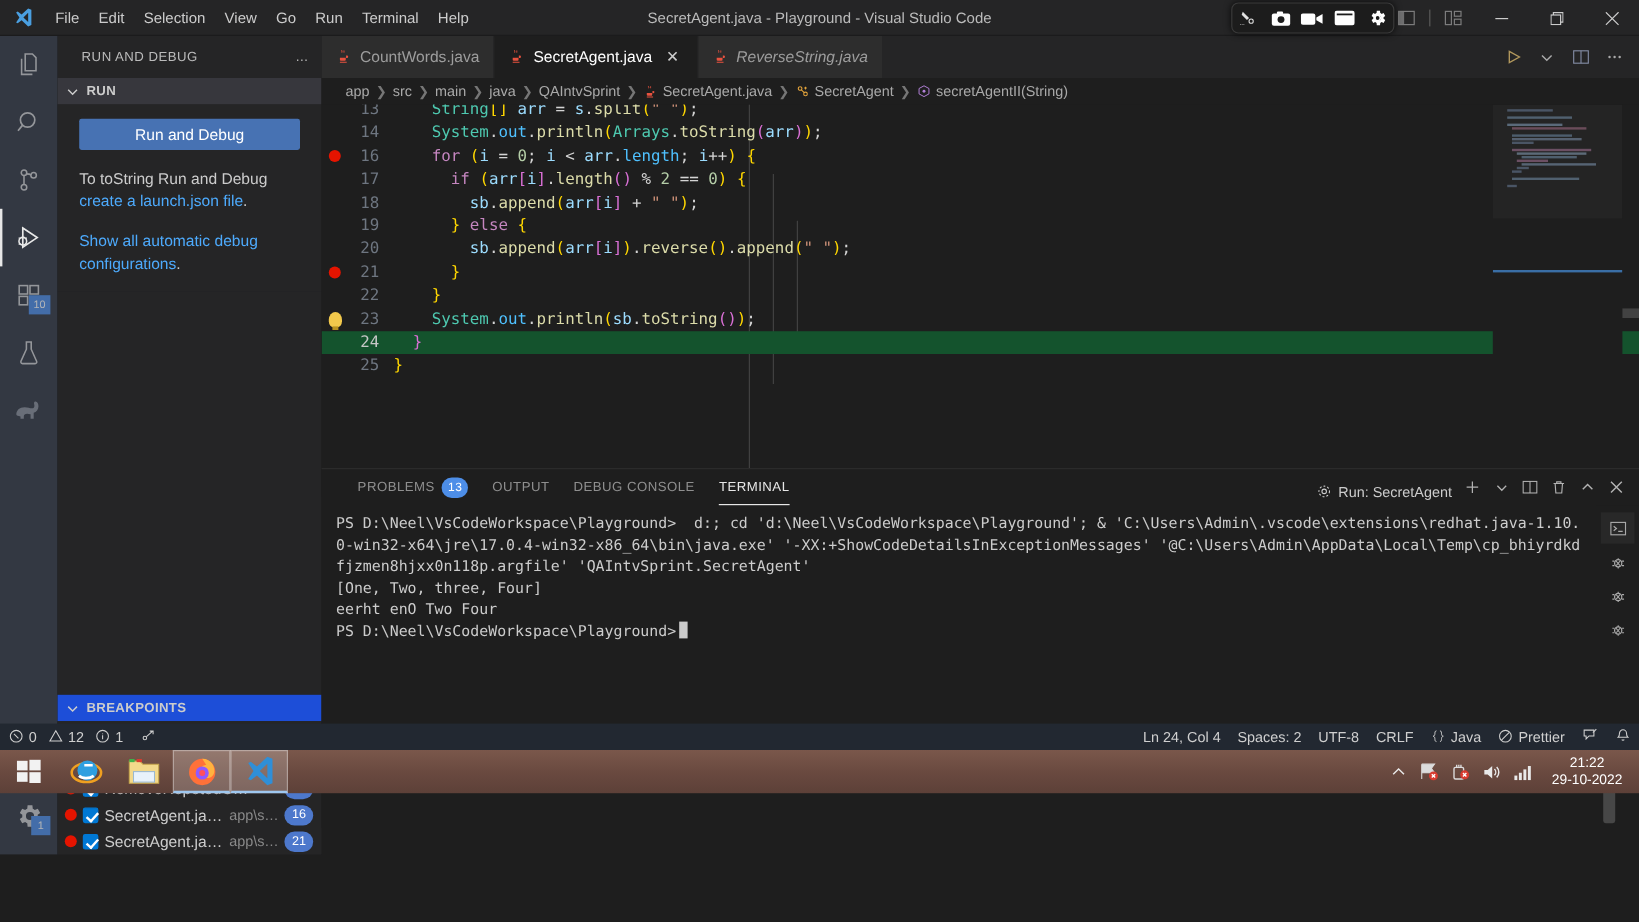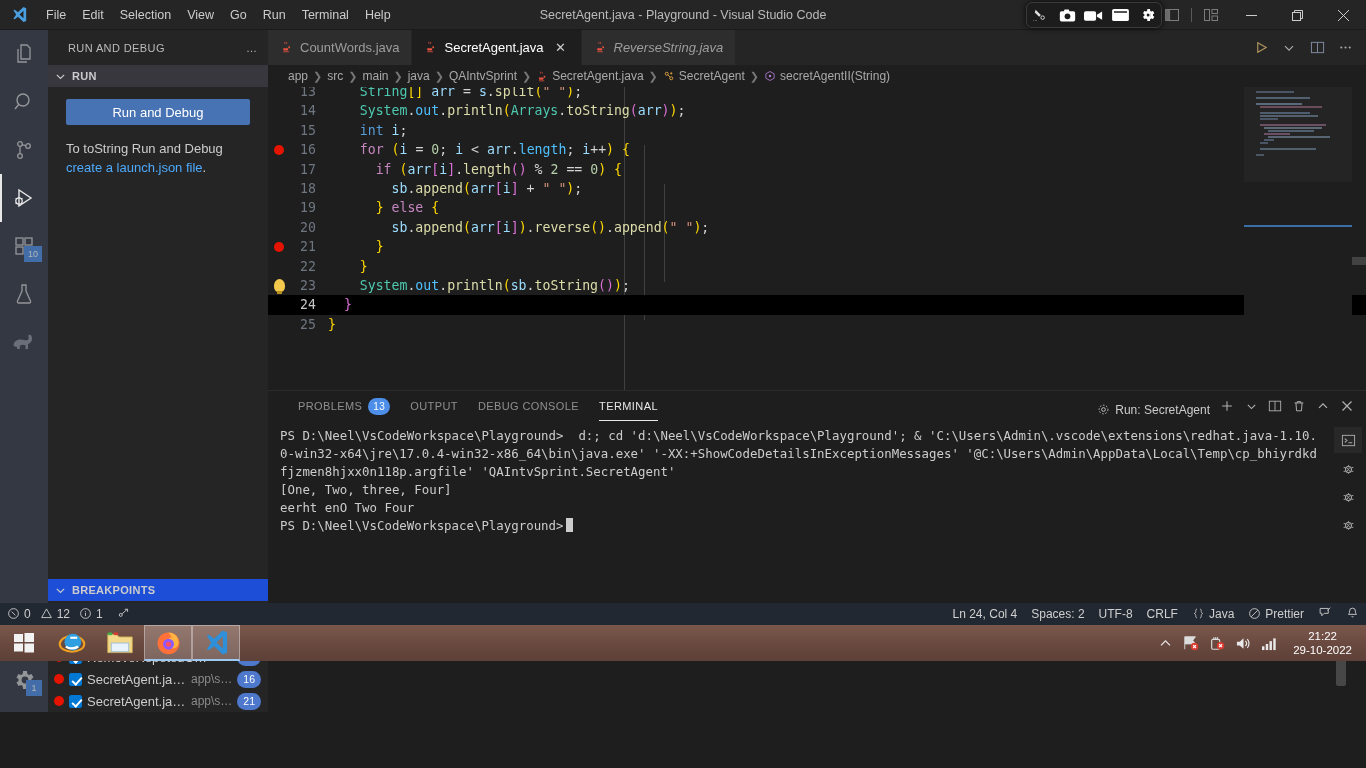--- a/index.html
+++ b/index.html
@@ -115,21 +115,21 @@
   .tbi{ width:26px; height:26px; display:flex; align-items:center; justify-content:center; opacity:.8;}
 
   .breadcrumb{ height:22px; display:flex; align-items:center; padding-left:20px; gap:4px;
                font-size:12px; color:#a9a9a9; background:#1e1e1e; }
   .bc-sep{ color:#767676; font-size:11px; padding:0 1px; }
   .bc-item{ display:flex; align-items:center; gap:4px; cursor:pointer; }
 
   .code-area{ position:relative; height:327px; background:#1e1e1e; overflow:hidden; }
   .code-lines{ font-family:"DejaVu Sans Mono","Liberation Mono",monospace; font-size:13.2px; line-height:19.4px; }
   .cl{ display:flex; height:19.4px; align-items:center; position:relative; }
-  .cl.cur{ background:#000000; }
+  .cl.cur{ background:#14532d; }
   .gutter{ width:22px; flex:0 0 22px; display:flex; align-items:center; justify-content:center; }
   .bpdot{ width:10px; height:10px; border-radius:50%; background:#e51400; }
   .bulb{ width:11px; height:13px; background:#f2c94c; border-radius:50% 50% 40% 40%; position:relative;}
   .bulb:after{ content:""; position:absolute; left:3px; bottom:-2px; width:5px; height:3px; background:#b79220;}
   .lnum{ width:38px; flex:0 0 38px; text-align:right; padding-right:12px; color:#6e7681; }
   .lnum.active{ color:#c6c6c6; }
   .ctext{ white-space:pre; color:#d4d4d4; }
 
   
   .kw{ color:#c586c0; }      
@@ -365,20 +365,23 @@
       </span>
       <span>RUN</span>
     </div>
 
     <div class="run-body">
       <button class="run-btn">Run and Debug</button>
       <div class="run-text">
         <span>To toString Run and Debug</span>
         <span class="lnk">create a launch.json file</span><span>.</span>
       </div>
+      <div class="run-text">
+        <span class="lnk">Show all automatic debug configurations</span><span>.</span>
+      </div>
     </div>
 
     <div class="sb-spacer"></div>
 
     <div class="sb-section-head bp-head">
       <span class="chev">
         <svg width="11" height="11" viewBox="0 0 12 12">
             <path d="M2 4.2 6 8.2 10 4.2" fill="none" stroke="#cccccc" stroke-width="1.3"></path>
           </svg>
       </span>
@@ -539,25 +542,20 @@
       <div class="code-lines">
         <div class="cl" style="margin-top:-5px;">
           <span class="gutter"></span>
           <span class="lnum">13</span>
           <span class="ctext"><span class="ty">    String</span><span class="cl1">[]</span><span class="va"> arr </span><span class="pn">=</span><span class="va"> s</span>.<span class="fn">split</span><span class="cl1">(</span><span class="st">" "</span><span class="cl1">)</span>;</span>
         </div>
         <div class="cl">
           <span class="gutter"></span>
           <span class="lnum">14</span>
           <span class="ctext"><span class="ty">    System</span>.<span class="cls">out</span>.<span class="fn">println</span><span class="cl1">(</span><span class="ty">Arrays</span>.<span class="fn">toString</span><span class="cl2">(</span><span class="va">arr</span><span class="cl2">)</span><span class="cl1">)</span>;</span>
-        </div>
-        <div class="cl">
-          <span class="gutter"></span>
-          <span class="lnum">15</span>
-          <span class="ctext"><span class="kw" style="color:#569cd6">    int</span><span class="va"> i</span>;</span>
         </div>
         <div class="cl">
           <span class="gutter">
               <span class="bpdot"></span>
             </span>
           <span class="lnum">16</span>
           <span class="ctext"><span class="kw">    for</span> <span class="cl1">(</span><span class="va">i</span> <span class="pn">=</span> <span class="nu">0</span>; <span class="va">i</span> <span class="pn">&lt;</span> <span class="va">arr</span>.<span class="cls">length</span>; <span class="va">i</span><span class="pn">++</span><span class="cl1">)</span> <span class="cl1">{</span></span>
         </div>
         <div class="cl">
           <span class="gutter"></span>

